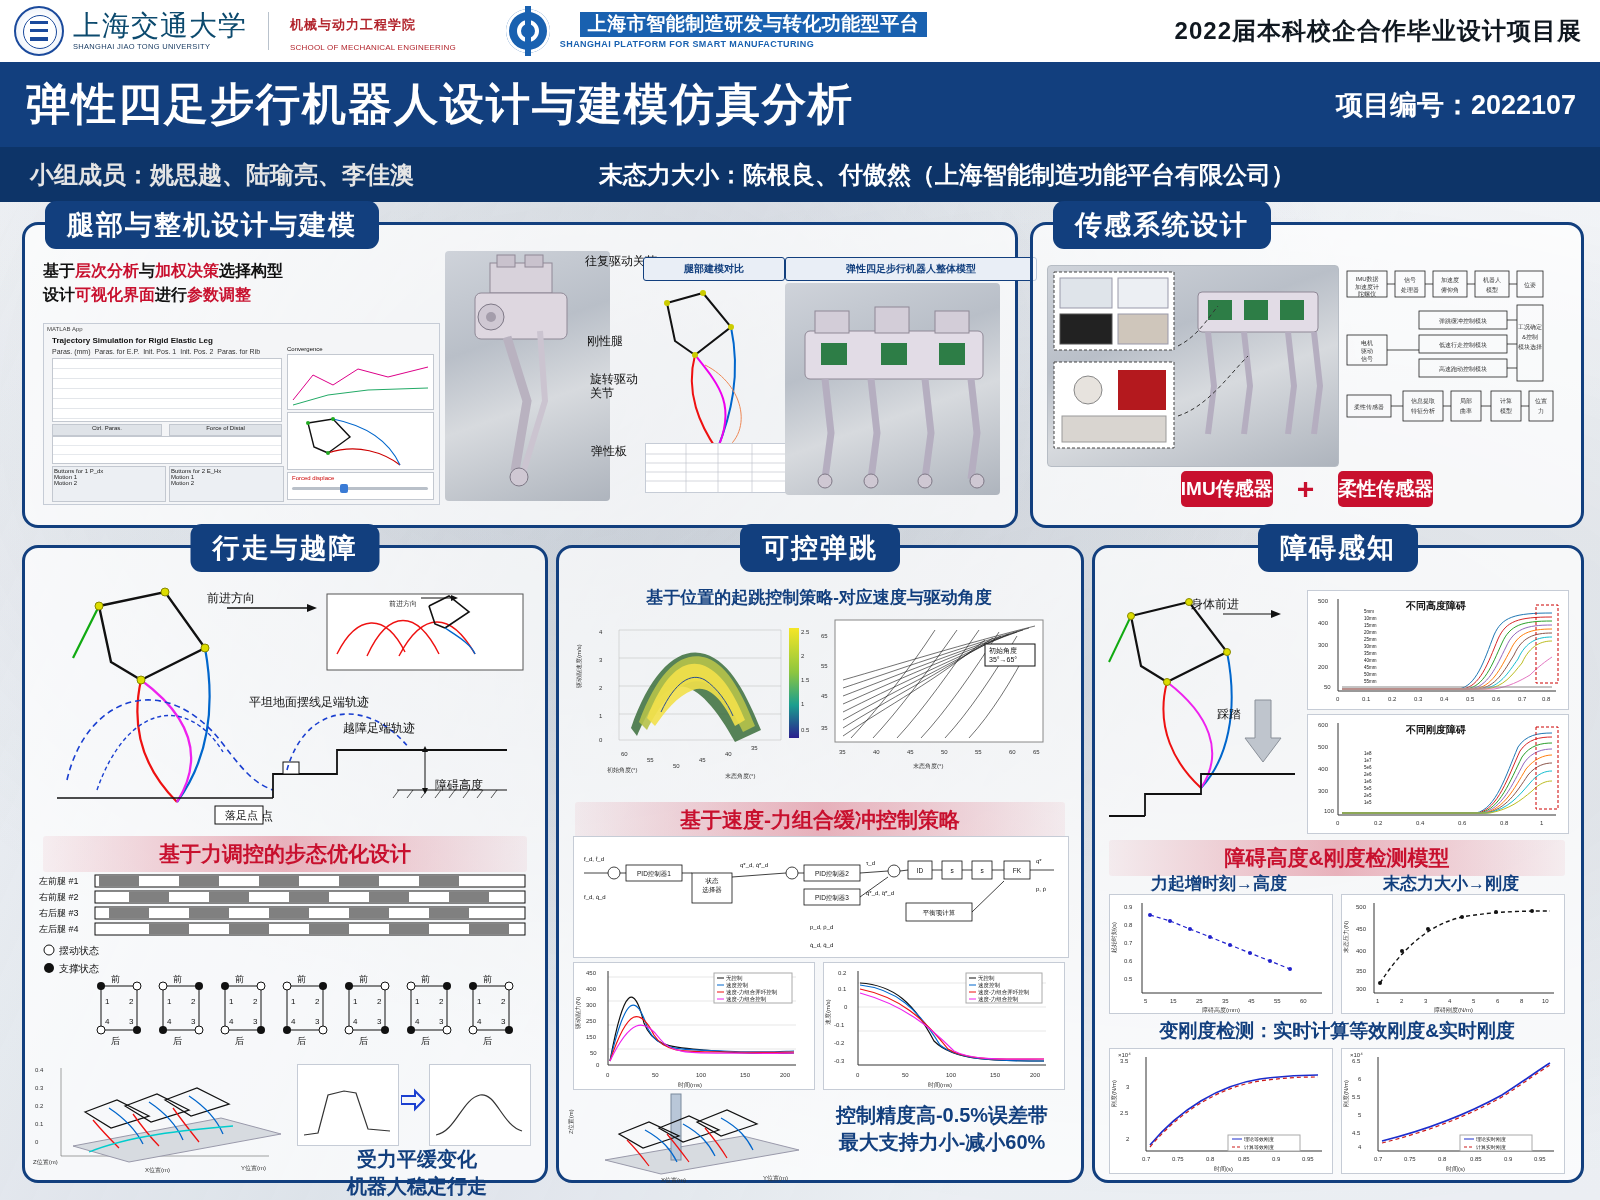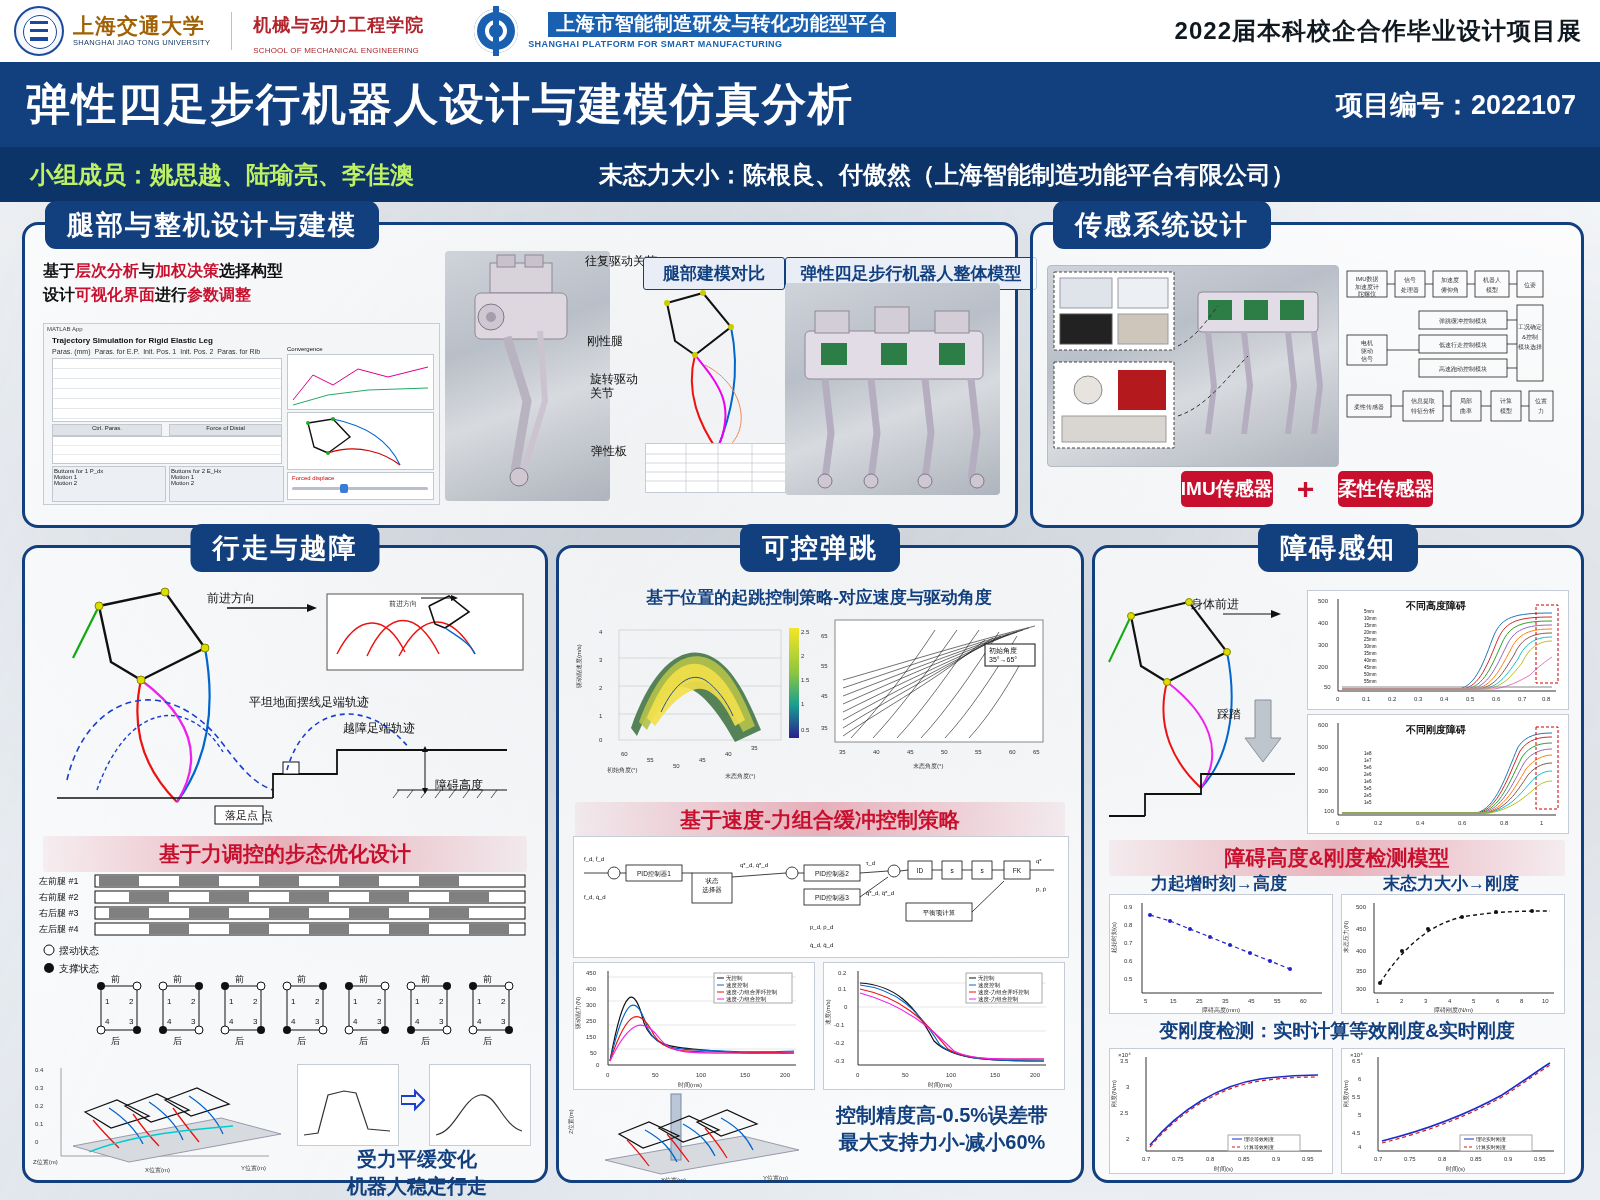--- a/index.html
+++ b/index.html
@@ -42,25 +42,25 @@
     border-radius:50%;border:1px solid #1b4a9c;
   }
   .seal:after{
     content:"";position:absolute;left:14px;top:13px;width:18px;height:20px;
     background:
       linear-gradient(#1b4a9c,#1b4a9c) 0 0/18px 3px no-repeat,
       linear-gradient(#1b4a9c,#1b4a9c) 0 8px/18px 3px no-repeat,
       linear-gradient(#1b4a9c,#1b4a9c) 0 16px/18px 4px no-repeat;
   }
   .sjtu-txt{line-height:1.05;}
-  .sjtu-cn{font-size:21px;font-weight:bold;color:#a16207;letter-spacing:1px;}
+  .sjtu-cn{font-size:28px;font-weight:normal;color:#0c4a6e;letter-spacing:1px;}
   .sjtu-en{font-size:7.5px;color:#14375e;letter-spacing:.3px;margin-top:2px;}
   .vline{width:1px;height:38px;background:#b9c2cc;margin:0 12px;}
   .sme{line-height:1.15;}
-  .sme-cn{font-size:18px;font-weight:bold;color:#b2242c;letter-spacing:1px;margin-top:8px;}
+  .sme-cn{font-size:13px;font-weight:bold;color:#b2242c;letter-spacing:1px;margin-top:8px;}
   .sme-en{font-size:8px;color:#b2242c;letter-spacing:.2px;margin-top:10px;}
 
   .logo-smart{display:flex;align-items:center;gap:10px;margin-left:50px;}
   .gear{
     width:44px;height:44px;border-radius:50%;
     background:#1961b0;position:relative;flex:none;
     box-shadow:0 0 0 3px #ffffff inset;
   }
   .gear:before{
     content:"";position:absolute;left:11px;top:11px;width:22px;height:22px;
@@ -91,21 +91,21 @@
   .ptitle{
     margin-left:26px;font-size:44px;font-weight:bold;color:#ffffff;letter-spacing:2px;
   }
   .pno{
     margin-left:auto;margin-right:24px;font-size:27px;font-weight:bold;color:#ffffff;
   }
   .authband{
     position:absolute;left:0;top:147px;width:1600px;height:55px;
     background:#0d3468;display:flex;align-items:center;
   }
-  .members{margin-left:30px;font-size:24px;font-weight:bold;color:#bef264;}
+  .members{margin-left:30px;font-size:24px;font-weight:bold;color:#e5e5e5;}
   .advisors{margin-left:185px;font-size:24px;font-weight:bold;color:#ffffff;}
 
   
   .panel{
     position:absolute;
     border:3px solid #123f7e;border-radius:16px;
     background:rgba(255,255,255,.72);
   }
   .ptab{
     position:absolute;top:-24px;left:20px;
@@ -128,21 +128,21 @@
   .blue-h{
     color:#123f7e;font-weight:bold;font-size:17px;text-align:center;
   }
   .ribbon{
     background:linear-gradient(90deg,rgba(200,16,46,.05),rgba(200,16,46,.30),rgba(200,16,46,.05));
     color:#c8102e;font-weight:bold;font-size:21px;text-align:center;
     padding:4px 0;border-radius:3px;
   }
   .caption-box{
     background:#e9eef6;border:1px solid #123f7e;color:#123f7e;
-    font-size:17px;font-weight:bold;padding:4px 10px;border-radius:3px;
+    font-size:10px;font-weight:bold;padding:4px 10px;border-radius:3px;
     text-align:center;
   }
   .conclusion{
     color:#123f7e;font-weight:bold;font-size:20px;text-align:center;line-height:1.35;
   }
   .tagbox{
     background:#c8102e;color:#fff;font-weight:bold;font-size:19px;
     padding:5px 0;border-radius:5px;display:inline-block;
   }
   .plus{color:#c8102e;font-weight:bold;font-size:30px;}

